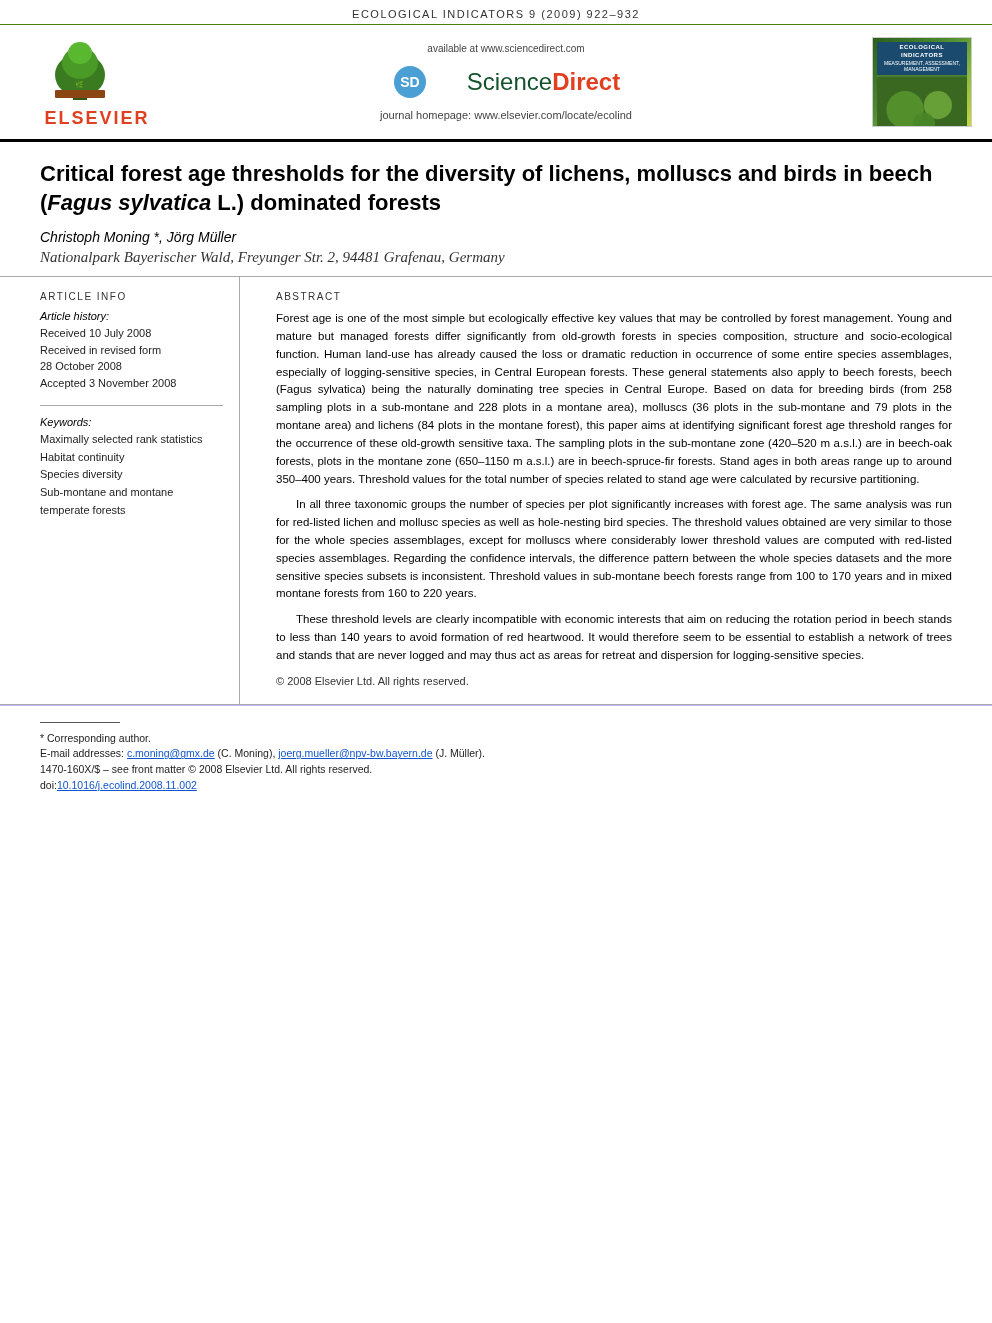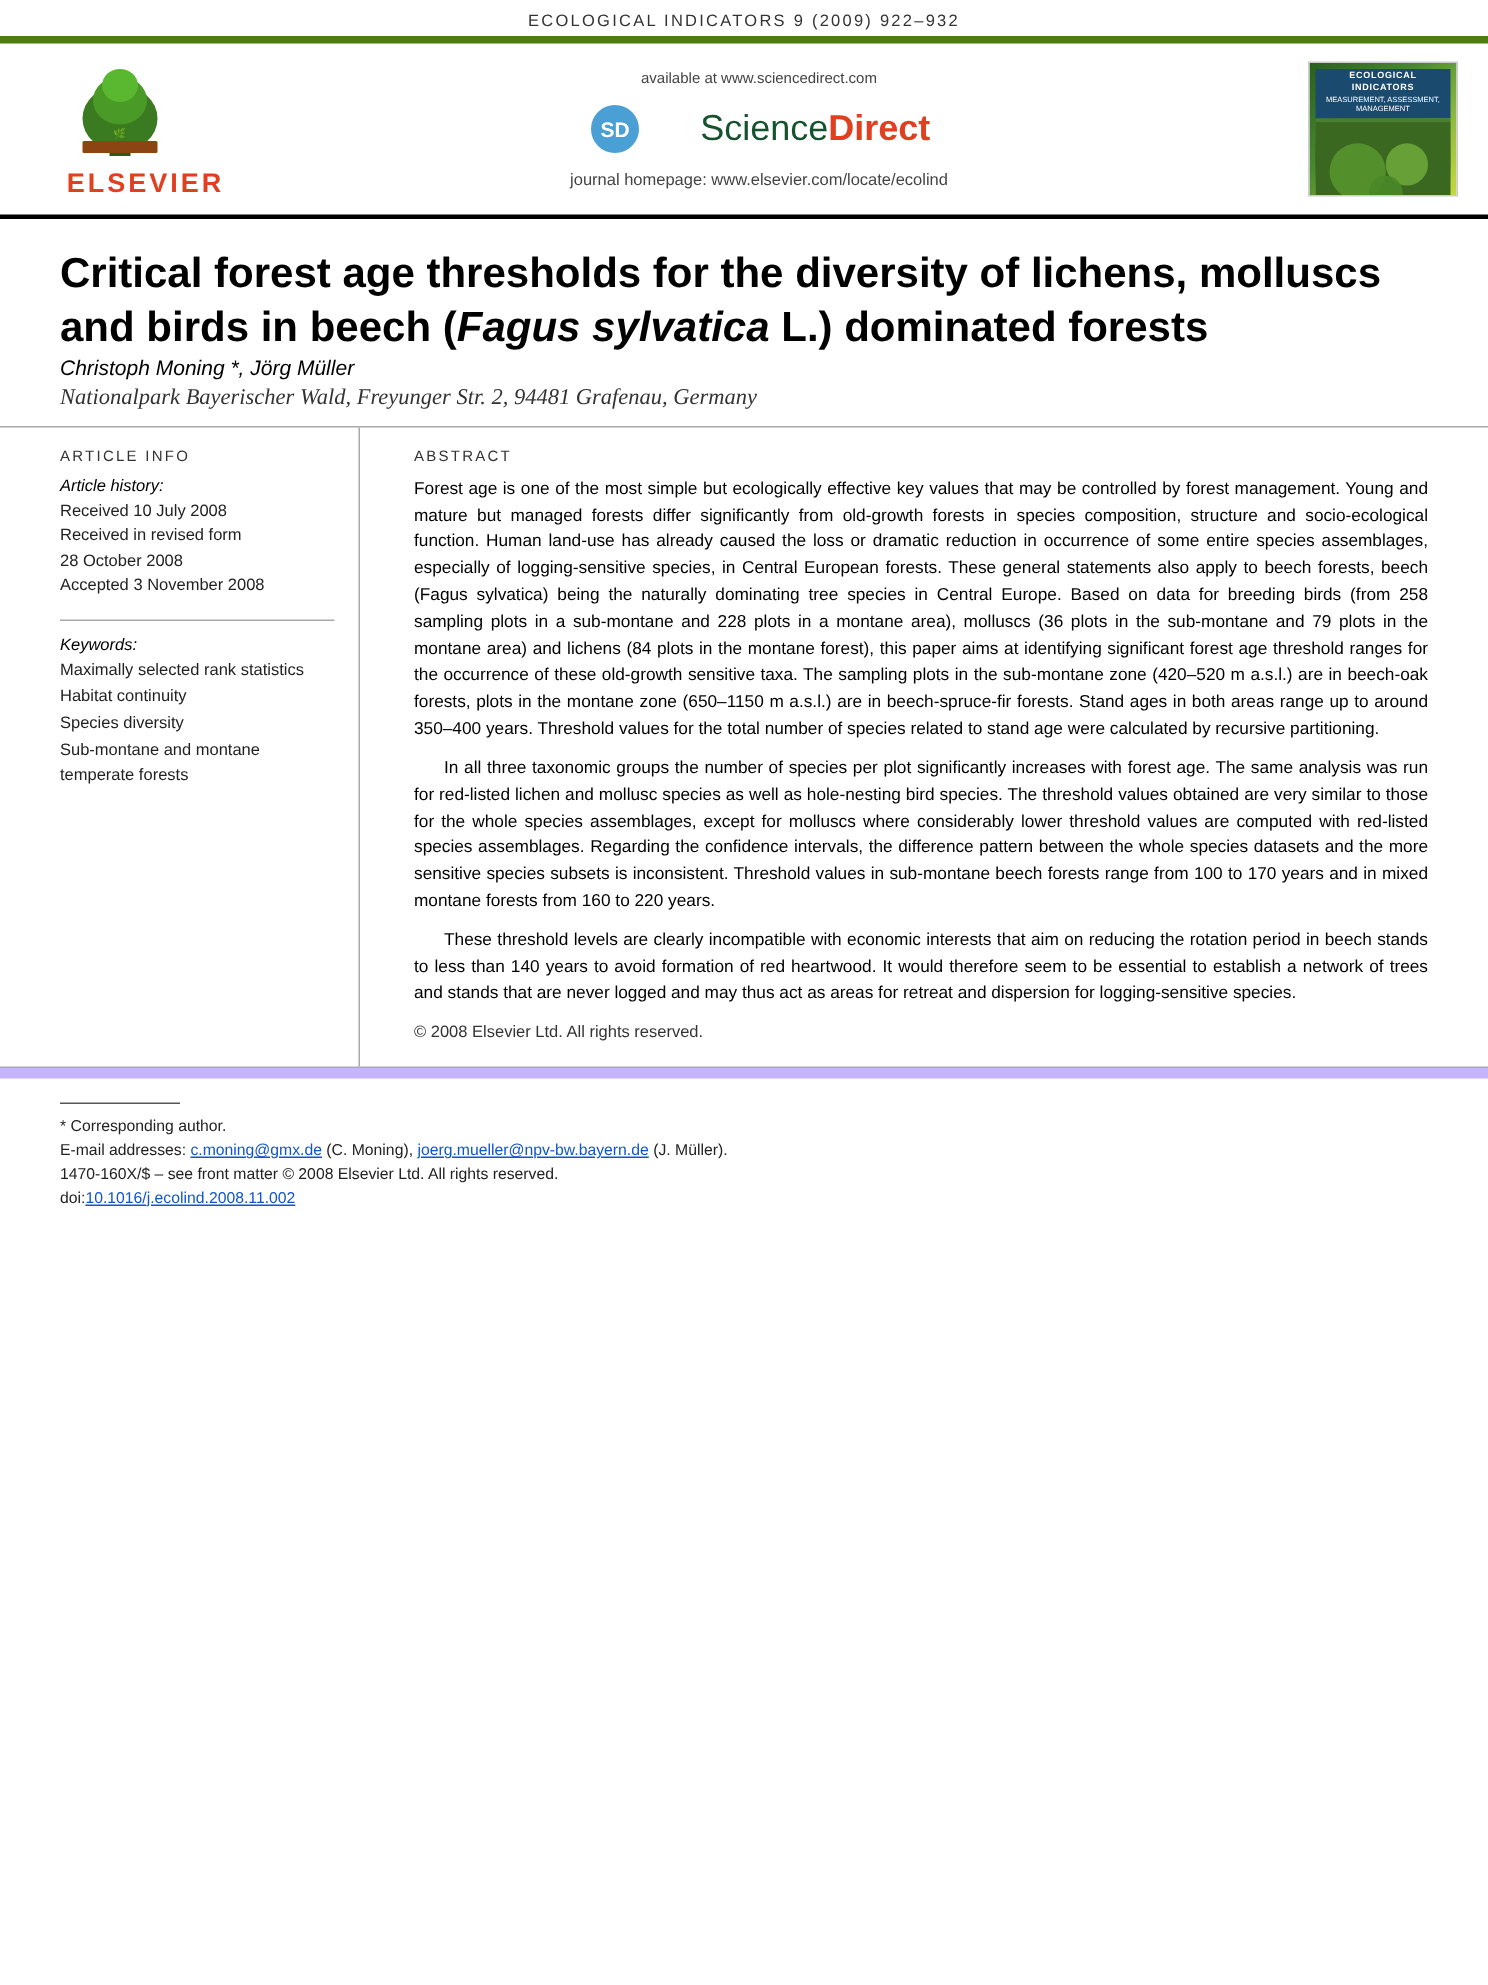--- a/index.html
+++ b/index.html
@@ -18,21 +18,21 @@
     }
 
     
     .journal-header {
       text-align: center;
       padding: 8px 0 4px 0;
       font-size: 11px;
       font-family: Arial, sans-serif;
       letter-spacing: 1.5px;
       color: #333;
-      border-bottom: 5px solid #4d7c0f;
+      border-bottom: 1px solid #4d7c0f;
     }
 
     
     .banner-area {
       display: flex;
       align-items: center;
       justify-content: space-between;
       padding: 10px 20px;
       border-bottom: 3px solid #000;
     }
@@ -110,23 +110,24 @@
       width: 100%;
     }
 
     
     .article-title-section {
       padding: 18px 40px 10px 40px;
       border-bottom: 1px solid #aaa;
     }
 
     .article-main-title {
-      font-size: 28px;
+      font-size: 22px;
       font-weight: bold;
       line-height: 1.3;
+      margin-bottom: 12px;
       font-family: Arial, sans-serif;
     }
 
     .article-main-title em {
       font-style: italic;
     }
 
     .authors {
       font-size: 14px;
       font-style: italic;
@@ -234,21 +235,21 @@
     .copyright-line {
       text-align: left;
       font-size: 11px;
       color: #333;
       margin-top: 8px;
     }
 
     
     .footer-section {
       padding: 10px 40px;
-      border-top: 7px solid #c4b5fd;
+      border-top: 1px solid #c4b5fd;
       font-size: 10.5px;
       font-family: Arial, sans-serif;
     }
 
     .footer-note {
       font-size: 10.5px;
       line-height: 1.5;
       color: #222;
     }
 

